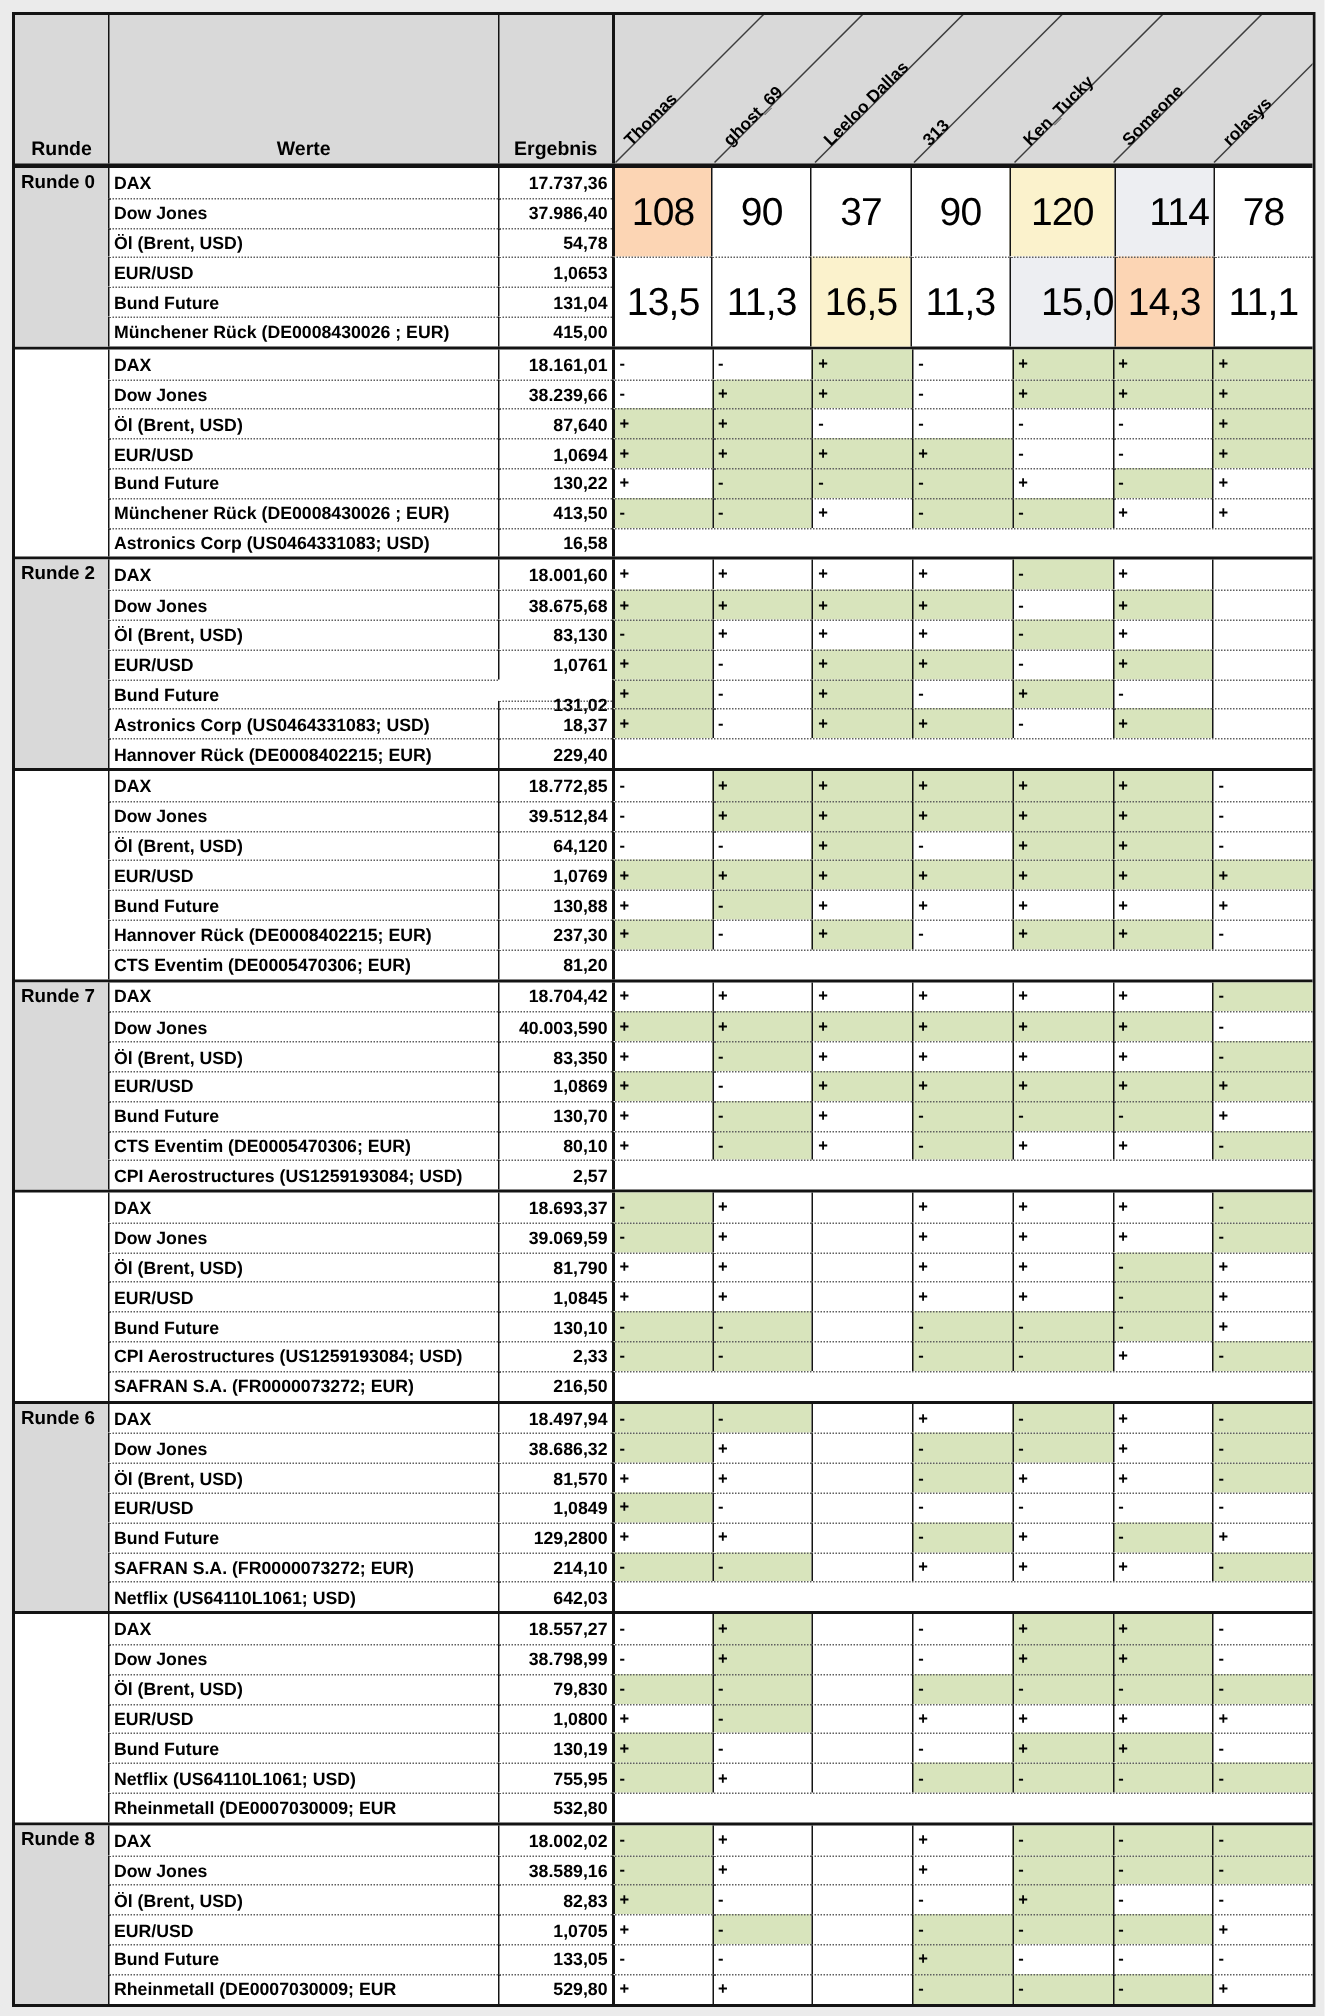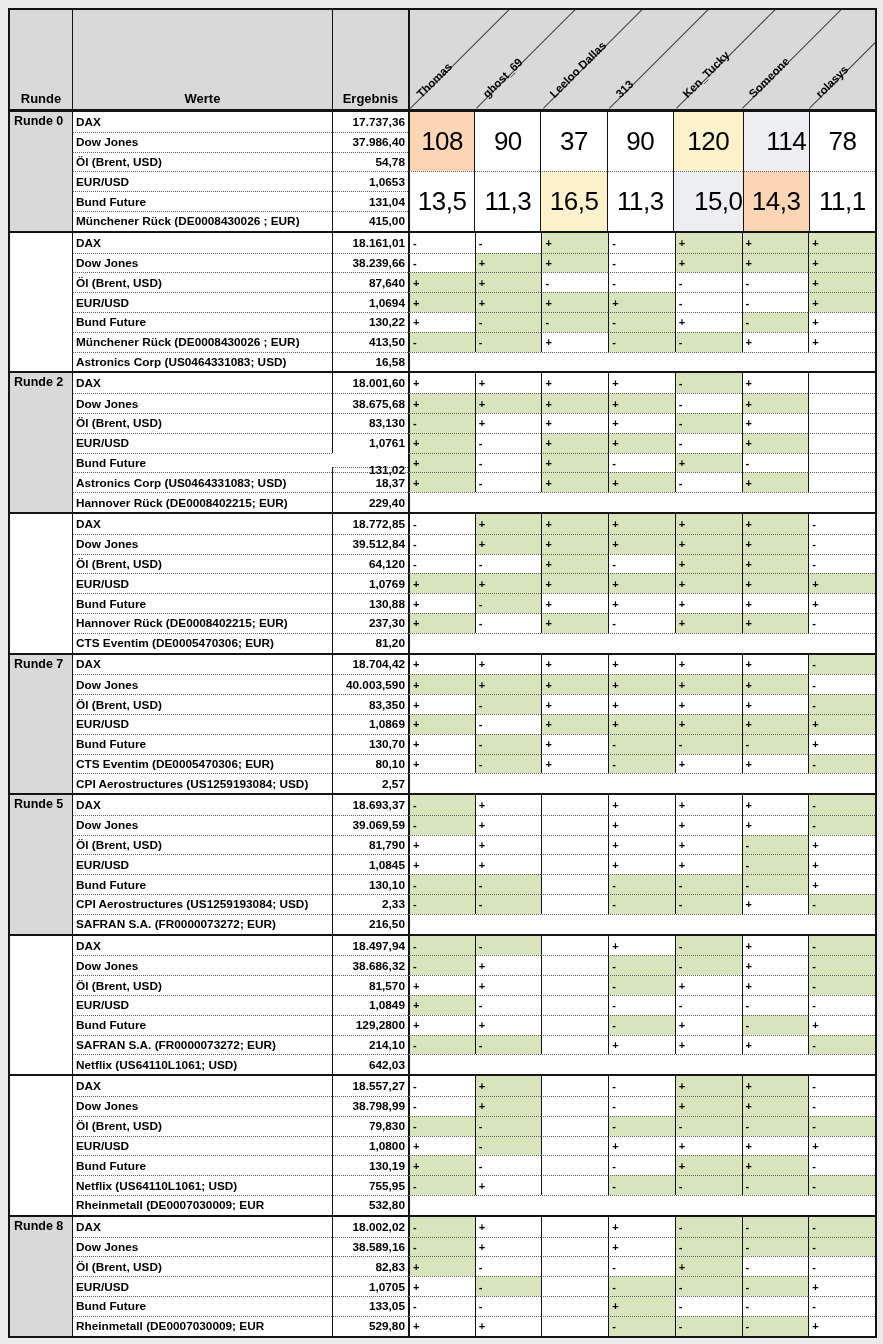--- a/index.html
+++ b/index.html
@@ -349,21 +349,20 @@
           <div class="scell rt" style="grid-area: 6 / 6;">+</div>
           <div class="scell rt g" style="grid-area: 6 / 7;">-</div>
           <div class="scell rt" style="grid-area: 6 / 8;">+</div>
           <div class="scell rt" style="grid-area: 6 / 9;">+</div>
           <div class="scell rt g" style="grid-area: 6 / 10;">-</div>
           <div class="wcell rt" style="grid-row: 7;">CPI Aerostructures (US1259193084; USD)</div>
           <div class="ecell rt" style="grid-row: 7;">2,57</div>
           <div class="scell c0 rt" style="grid-area: 7 / 4 / auto / -1;"></div>
         </div>
         <div class="block">
-          <div class="rlabel" style="grid-row: 1 / span 7;">Runde 5</div>
           <div class="wcell" style="grid-row: 1;">DAX</div>
           <div class="ecell" style="grid-row: 1;">18.693,37</div>
           <div class="scell c0 g" style="grid-area: 1 / 4;">-</div>
           <div class="scell" style="grid-area: 1 / 5;">+</div>
           <div class="scell" style="grid-area: 1 / 6;"></div>
           <div class="scell" style="grid-area: 1 / 7;">+</div>
           <div class="scell" style="grid-area: 1 / 8;">+</div>
           <div class="scell" style="grid-area: 1 / 9;">+</div>
           <div class="scell g" style="grid-area: 1 / 10;">-</div>
           <div class="wcell rt" style="grid-row: 2;">Dow Jones</div>
@@ -409,20 +408,21 @@
           <div class="scell rt" style="grid-area: 6 / 6;"></div>
           <div class="scell rt g" style="grid-area: 6 / 7;">-</div>
           <div class="scell rt g" style="grid-area: 6 / 8;">-</div>
           <div class="scell rt" style="grid-area: 6 / 9;">+</div>
           <div class="scell rt g" style="grid-area: 6 / 10;">-</div>
           <div class="wcell rt" style="grid-row: 7;">SAFRAN S.A. (FR0000073272; EUR)</div>
           <div class="ecell rt" style="grid-row: 7;">216,50</div>
           <div class="scell c0 rt" style="grid-area: 7 / 4 / auto / -1;"></div>
         </div>
         <div class="block">
+          <div class="rlabel" style="grid-row: 1 / span 7;">Runde 6</div>
           <div class="wcell" style="grid-row: 1;">DAX</div>
           <div class="ecell" style="grid-row: 1;">18.497,94</div>
           <div class="scell c0 g" style="grid-area: 1 / 4;">-</div>
           <div class="scell g" style="grid-area: 1 / 5;">-</div>
           <div class="scell" style="grid-area: 1 / 6;"></div>
           <div class="scell" style="grid-area: 1 / 7;">+</div>
           <div class="scell g" style="grid-area: 1 / 8;">-</div>
           <div class="scell" style="grid-area: 1 / 9;">+</div>
           <div class="scell g" style="grid-area: 1 / 10;">-</div>
           <div class="wcell rt" style="grid-row: 2;">Dow Jones</div>

